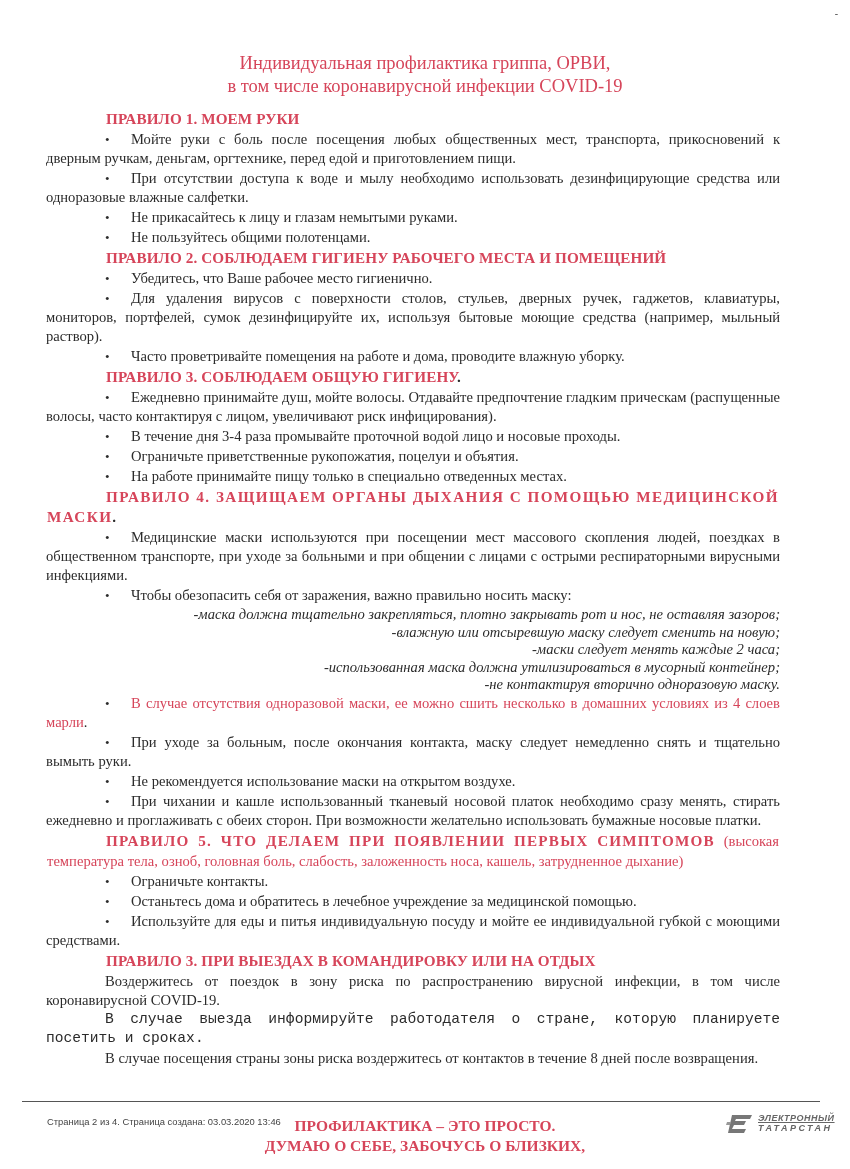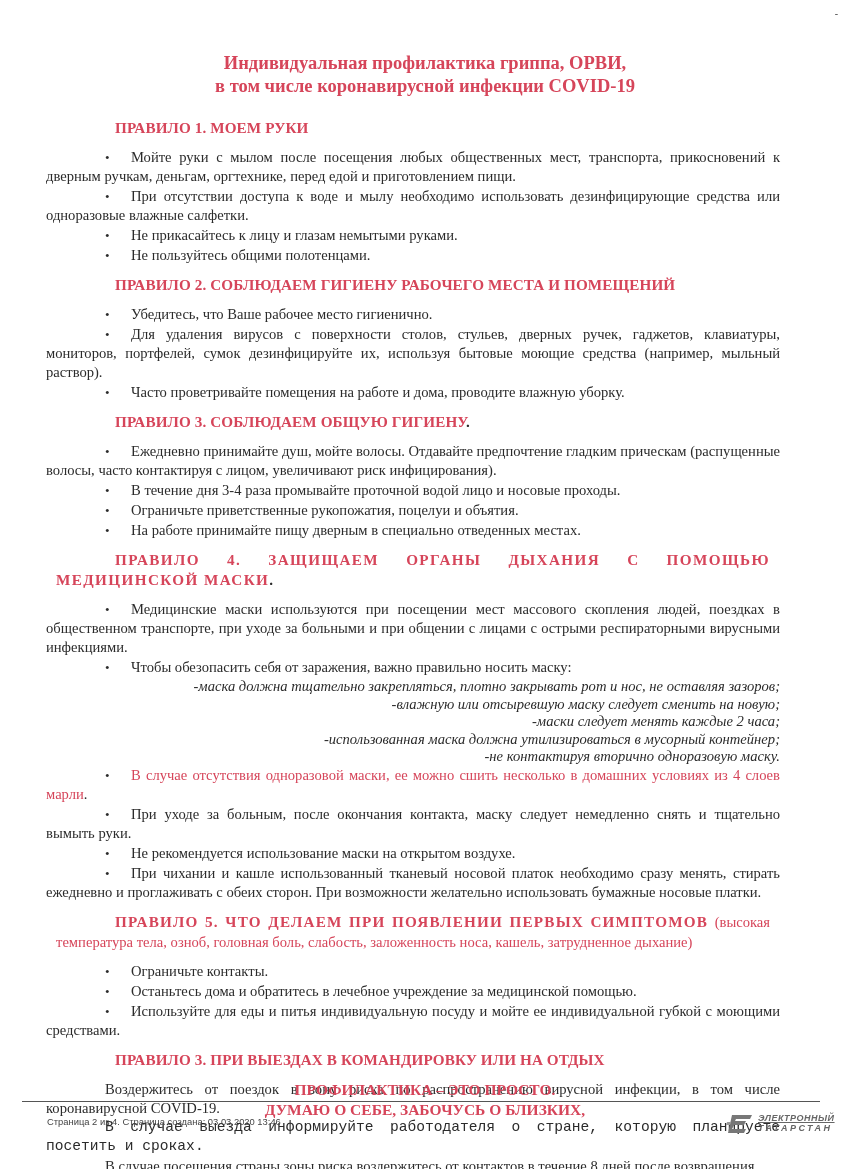--- a/index.html
+++ b/index.html
@@ -1,35 +1,35 @@
 <!DOCTYPE html>
 <html><head>
 <meta charset="utf-8">
 <style>
   html, body { margin: 0; padding: 0; background: #ffffff; }
   body { width: 850px; height: 1169px; position: relative; overflow: hidden;
          font-family: "Liberation Serif", "DejaVu Serif", serif; color: #2b2b2b; }
   .page { position: absolute; left: 0; top: 0; width: 850px; height: 1169px; }
   .corner-mark { position: absolute; right: 12px; top: 8px; font-size: 10px; color: #444; }
   .title { position: absolute; left: 0; top: 52px; width: 850px; text-align: center;
-           color: #d6455a; font-weight: bold; font-size: 18.5px; line-height: 23px;
+           color: #d6455a; font-weight: normal; font-size: 18.5px; line-height: 23px;
            font-family: "Liberation Serif", serif; }
   .content { position: absolute; left: 46px; top: 108px; width: 734px; font-size: 14.6px; line-height: 19px; }
-  .rule-h { color: #d6455a; font-weight: bold; font-size: 15.2px; padding-left: 59px; margin: 10px; line-height: 20px; letter-spacing: 0.1px; }
+  .rule-h { color: #d6455a; font-weight: bold; font-size: 15.2px; padding-left: 59px; margin: 1px; line-height: 20px; letter-spacing: 0.1px; }
   .rule-h.just { text-align: justify; text-align-last: left; padding-left: 59px; letter-spacing: 1.4px; }
   .rule-h .dark { color: #2b2b2b; }
   .rule-h .normal-red { font-weight: normal; font-size: 14.6px; letter-spacing: 0; }
   .bullet { margin: 0 0 1px 0; text-align: justify; }
   .bullet .dot { display: inline-block; width: 26px; padding-left: 59px; font-size: 13px; }
   .bullet.red { color: #d6455a; }
   .dash { margin: 0; font-style: italic; line-height: 17.6px; text-align: right; }
   .dash .d { display: inline-block; width: 16px; font-style: normal; }
   .para { margin: 0; text-align: justify; text-indent: 59px; }
   .para.single { margin-bottom: 1px; font-family: Liberation Mono, monospace; }
-  .slogan { position: absolute; left: 0; top: 1080px; width: 850px; text-align: center; color: #d6455a;
+  .slogan { position: absolute; left: 0; top: 1116px; width: 850px; text-align: center; color: #d6455a;
             font-weight: bold; font-size: 15.5px; line-height: 20px; }
   .footer-line { position: absolute; left: 22px; top: 1101px; width: 798px; height: 1px; background: #555; }
   .footer-text { position: absolute; left: 47px; top: 1115px; font-family: "Liberation Sans", sans-serif;
                  font-size: 9.4px; line-height: 14px; color: #444; }
   .logo { position: absolute; left: 726px; top: 1113px; width: 130px; height: 26px; display: flex; align-items: flex-start; }
   .logo-mark { width: 28px; height: 20px; }
   .logo-text { font-family: "Liberation Sans", sans-serif; font-style: italic; font-weight: bold; color: #666;
                font-size: 9px; line-height: 10px; margin-left: 4px; letter-spacing: 0.5px; }
   .logo-text .l2 { letter-spacing: 2.4px; }
   .logo-text .l1 { text-decoration: underline; }
@@ -42,39 +42,39 @@
 
   <div class="title">
     <div>Индивидуальная профилактика гриппа, ОРВИ,</div>
     <div>в том числе коронавирусной инфекции COVID-19</div>
   </div>
 
   <div class="content">
 
     <section>
       <p class="rule-h">ПРАВИЛО 1. МОЕМ РУКИ</p>
-      <p class="bullet"><span class="dot">•</span><span>Мойте руки с мылом после посещения любых общественных мест, транспорта, прикосновений к дверным ручкам, деньгам, оргтехнике, перед едой и приготовлением пищи.</span></p>
+      <p class="bullet"><span class="dot">•</span><span>Мойте руки с боль после посещения любых общественных мест, транспорта, прикосновений к дверным ручкам, деньгам, оргтехнике, перед едой и приготовлением пищи.</span></p>
       <p class="bullet"><span class="dot">•</span><span>При отсутствии доступа к воде и мылу необходимо использовать дезинфицирующие средства или одноразовые влажные салфетки.</span></p>
       <p class="bullet"><span class="dot">•</span><span>Не прикасайтесь к лицу и глазам немытыми руками.</span></p>
       <p class="bullet"><span class="dot">•</span><span>Не пользуйтесь общими полотенцами.</span></p>
     </section>
 
     <section>
       <p class="rule-h">ПРАВИЛО 2. СОБЛЮДАЕМ ГИГИЕНУ РАБОЧЕГО МЕСТА И ПОМЕЩЕНИЙ</p>
       <p class="bullet"><span class="dot">•</span><span>Убедитесь, что Ваше рабочее место гигиенично.</span></p>
       <p class="bullet"><span class="dot">•</span><span>Для удаления вирусов с поверхности столов, стульев, дверных ручек, гаджетов, клавиатуры, мониторов, портфелей, сумок дезинфицируйте их, используя бытовые моющие средства (например, мыльный раствор).</span></p>
       <p class="bullet"><span class="dot">•</span><span>Часто проветривайте помещения на работе и дома, проводите влажную уборку.</span></p>
     </section>
 
     <section>
       <p class="rule-h"><span>ПРАВИЛО 3. СОБЛЮДАЕМ ОБЩУЮ ГИГИЕНУ</span><span class="dark">.</span></p>
       <p class="bullet"><span class="dot">•</span><span>Ежедневно принимайте душ, мойте волосы. Отдавайте предпочтение гладким прическам (распущенные волосы, часто контактируя с лицом, увеличивают риск инфицирования).</span></p>
       <p class="bullet"><span class="dot">•</span><span>В течение дня 3-4 раза промывайте проточной водой лицо и носовые проходы.</span></p>
       <p class="bullet"><span class="dot">•</span><span>Ограничьте приветственные рукопожатия, поцелуи и объятия.</span></p>
-      <p class="bullet"><span class="dot">•</span><span>На работе принимайте пищу дверным в специально отведенных местах.</span></p>
+      <p class="bullet"><span class="dot">•</span><span>На работе принимайте пищу только в специально отведенных местах.</span></p>
     </section>
 
     <section>
       <p class="rule-h just" style="padding-left:0;text-indent:59px;"><span>ПРАВИЛО 4. ЗАЩИЩАЕМ ОРГАНЫ ДЫХАНИЯ С ПОМОЩЬЮ МЕДИЦИНСКОЙ МАСКИ</span><span class="dark">.</span></p>
       <p class="bullet"><span class="dot">•</span><span>Медицинские маски используются при посещении мест массового скопления людей, поездках в общественном транспорте, при уходе за больными и при общении с лицами с острыми респираторными вирусными инфекциями.</span></p>
       <p class="bullet"><span class="dot">•</span><span>Чтобы обезопасить себя от заражения, важно правильно носить маску:</span></p>
       <p class="dash"><span class="d">-</span><span>маска должна тщательно закрепляться, плотно закрывать рот и нос, не оставляя зазоров;</span></p>
       <p class="dash"><span class="d">-</span><span>влажную или отсыревшую маску следует сменить на новую;</span></p>
       <p class="dash"><span class="d">-</span><span>маски следует менять каждые 2 часа;</span></p>
       <p class="dash"><span class="d">-</span><span>использованная маска должна утилизироваться в мусорный контейнер;</span></p>

